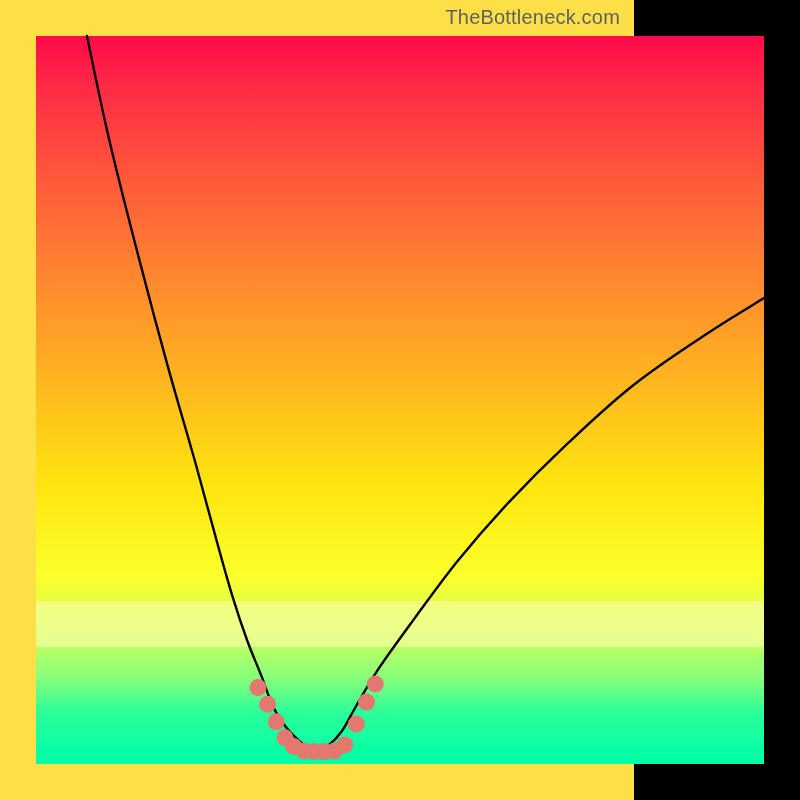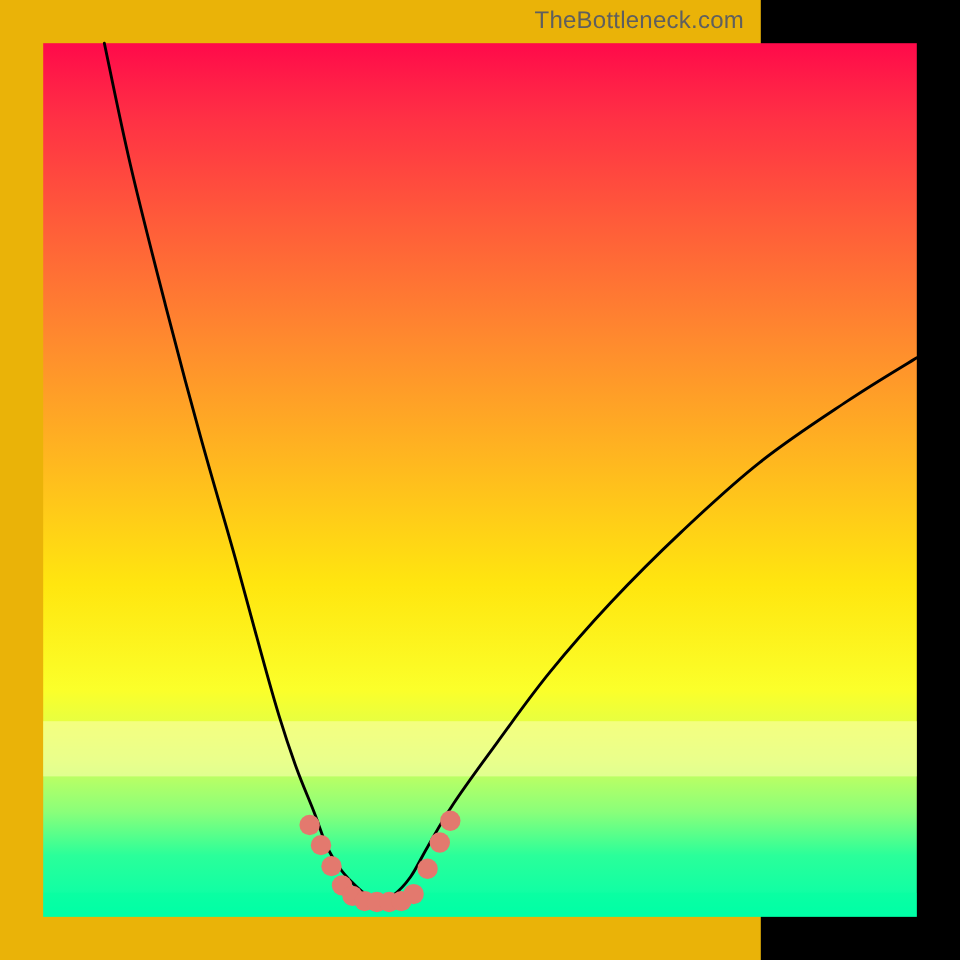--- a/index.html
+++ b/index.html
@@ -10,21 +10,21 @@
     background: #000000;
     overflow: hidden;
     font-family: Arial, Helvetica, sans-serif;
   }
   .frame {
     position: absolute;
     left: 0;
     top: 0;
     width: 634px;
     height: 800px;
-    background: #eab308;
+    background: #fde047;
   }
   .plot-area {
     position: absolute;
     left: 36px;
     top: 36px;
     width: 728px;
     height: 728px;
     
     background: linear-gradient(
       to bottom,

